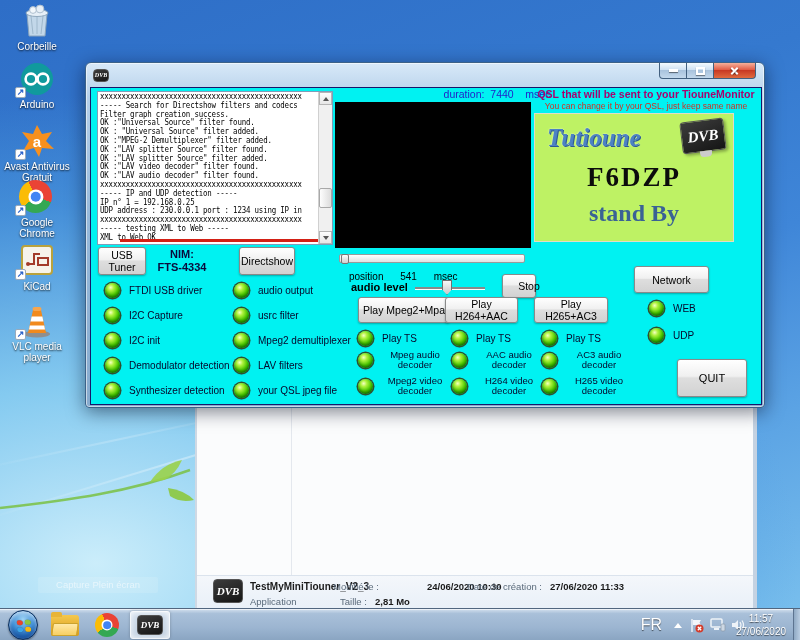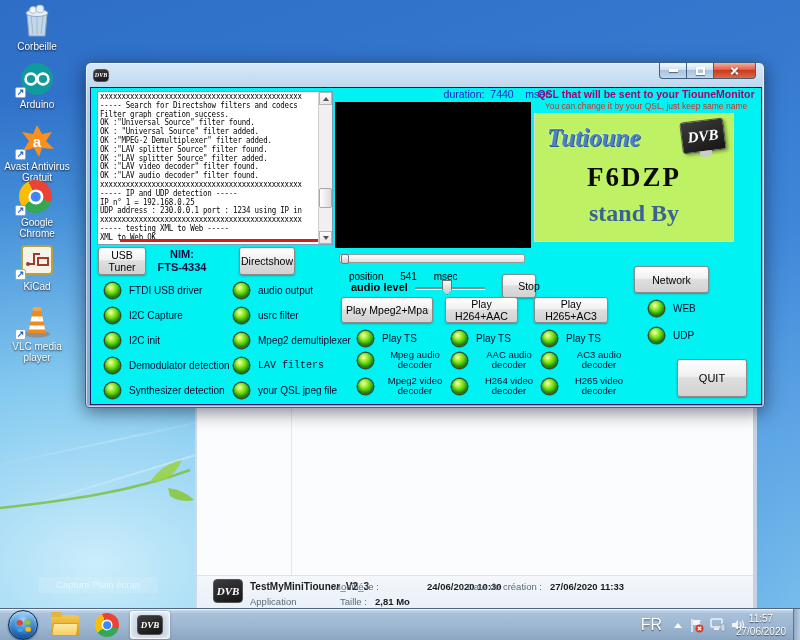--- a/index.html
+++ b/index.html
@@ -318,21 +318,21 @@
           <span class="ledlab">audio output</span>
         </div>
       <div class="ledrow" style="left:143px;top:219px;">
           <span class="led"></span>
           <span class="ledlab">usrc filter</span>
         </div>
       <div class="ledrow" style="left:143px;top:244px;">
           <span class="led"></span>
           <span class="ledlab">Mpeg2 demultiplexer</span>
         </div>
-      <div class="ledrow" style="left:143px;top:269px;font-family:Liberation Mono, monospace;">
+      <div class="ledrow" style="left:143px;top:269px;">
           <span class="led"></span>
           <span class="ledlab">LAV filters</span>
         </div>
       <div class="ledrow" style="left:143px;top:294px;">
           <span class="led"></span>
           <span class="ledlab">your QSL jpeg file</span>
         </div>
 
       <div id="postrack">
         <div id="posthumb"></div>
@@ -342,21 +342,21 @@
         <span>541</span>
         <span>msec</span>
       </div>
       <div id="audiolabel">audio level</div>
       <div id="audioslider">
         <div class="groove"></div>
         <div class="thumb"></div>
       </div>
       <div class="btn" style="left:411px;top:186px;width:34px;height:24px;padding-left:20px;">Stop</div>
 
-      <div class="btn" style="left:250px;top:209px;width:92px;height:26px;">Play Mpeg2+Mpa</div>
+      <div class="btn" style="left:267px;top:209px;width:92px;height:26px;">Play Mpeg2+Mpa</div>
       <div class="btn" style="left:354px;top:209px;width:73px;height:26px;">Play H264+AAC</div>
       <div class="btn" style="left:443px;top:209px;width:74px;height:26px;">Play H265+AC3</div>
 
       <div class="btn" style="left:543px;top:178px;width:75px;height:27px;">Network</div>
       <div class="ledrow" style="left:558px;top:212px;">
           <span class="led"></span>
           <span class="ledlab">WEB</span>
         </div>
       <div class="ledrow" style="left:558px;top:239px;">
           <span class="led"></span>

